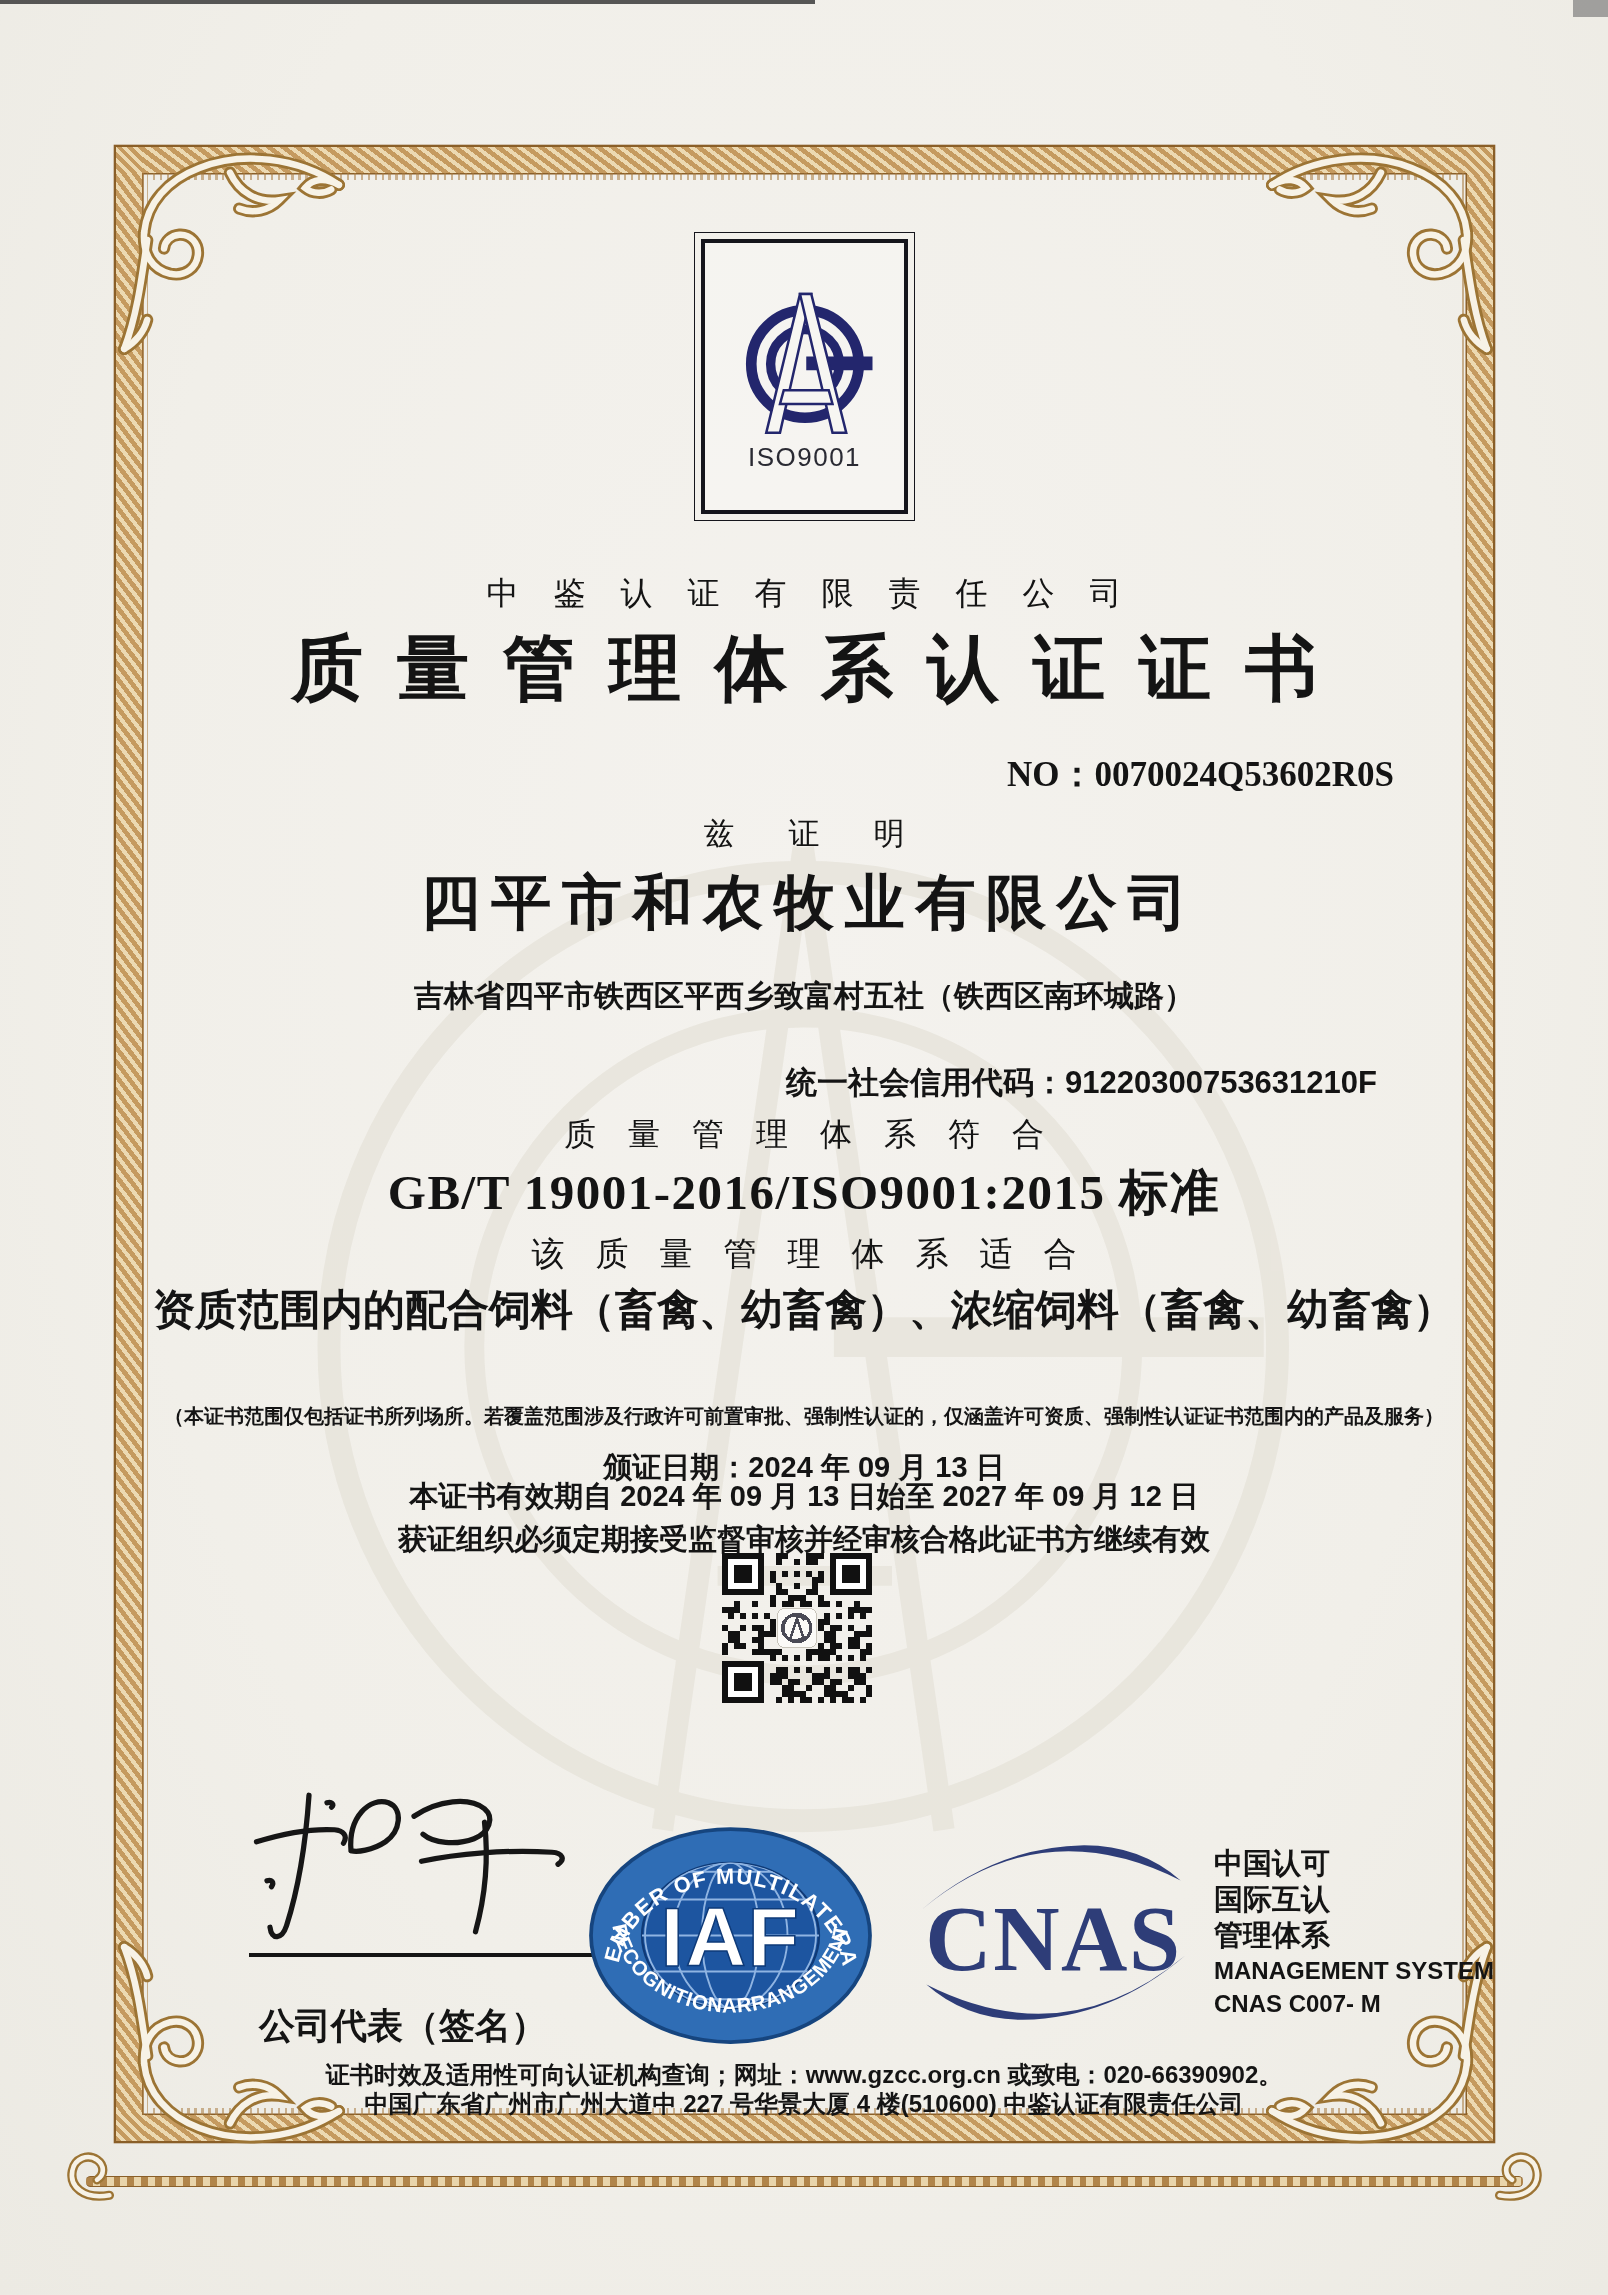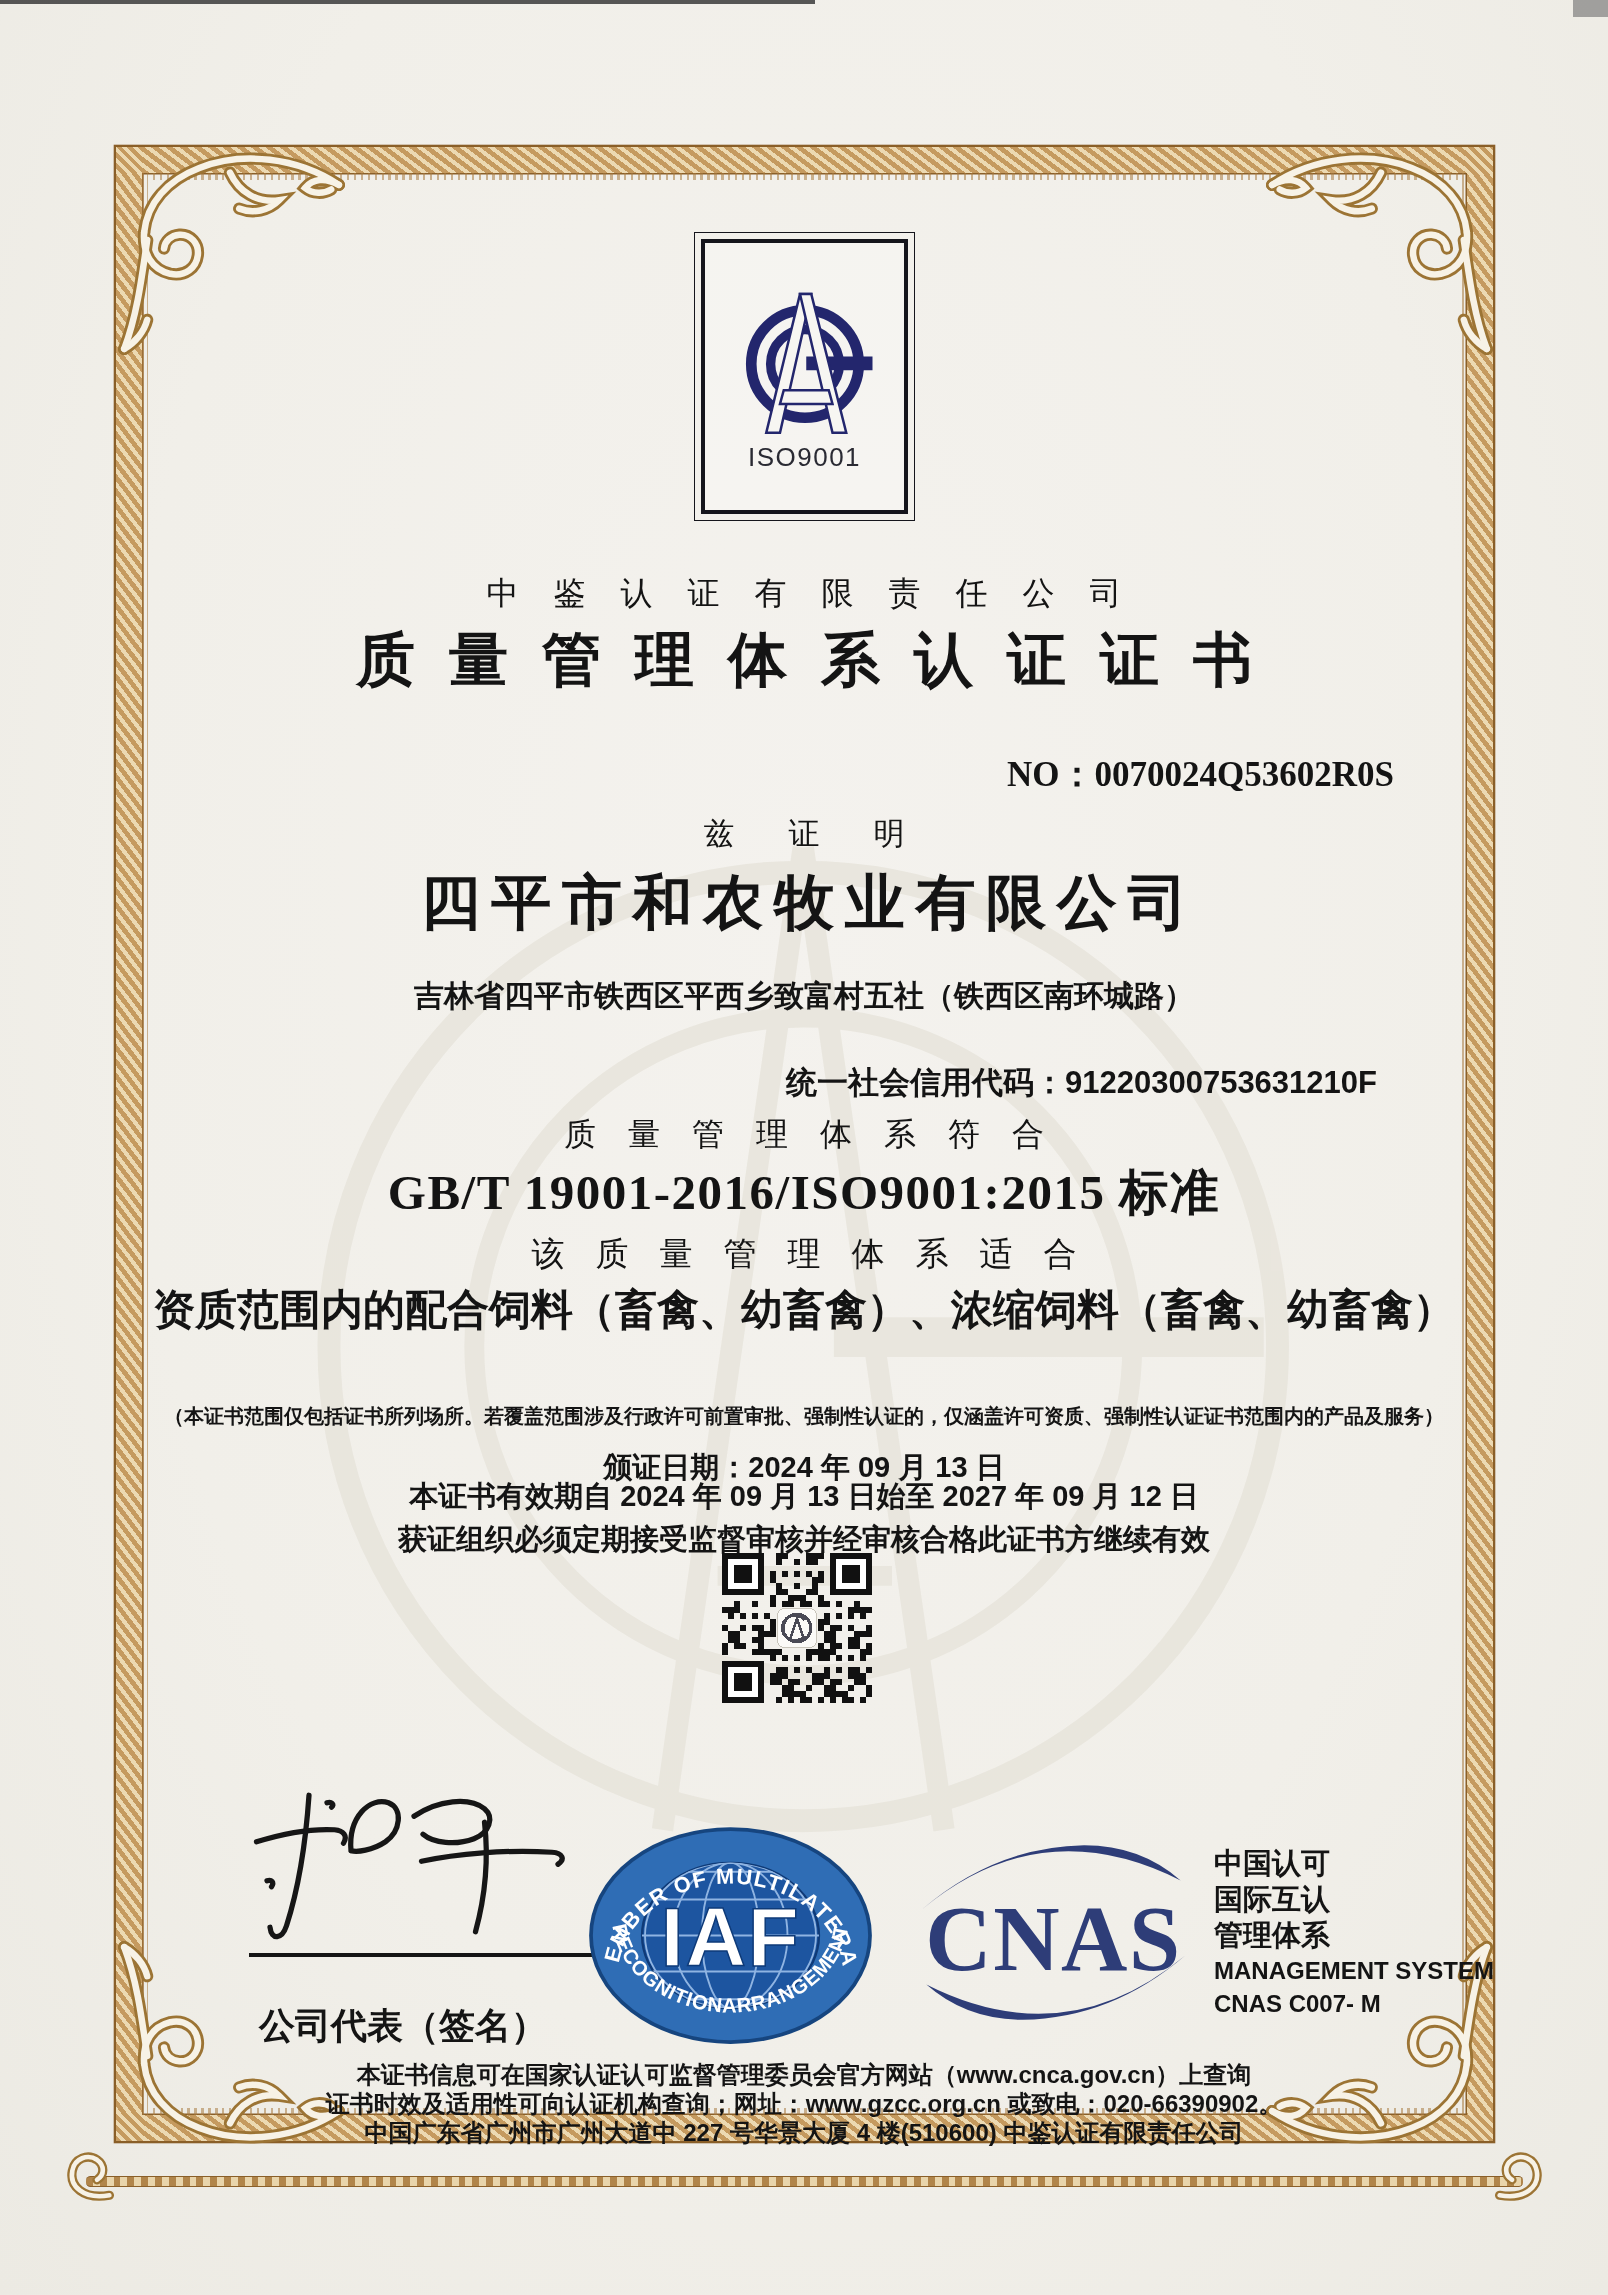--- a/index.html
+++ b/index.html
@@ -54,21 +54,21 @@
   .emblem-box{
     left:701px; top:239px; width:207px; height:275px; box-sizing:border-box;
     border:4.6px solid #15151c; outline:1.5px solid #15151c; outline-offset:6.1px;
     background:rgba(255,255,255,.25);
     display:flex; flex-direction:column; align-items:center; justify-content:center; gap:4.6px;
   }
   .emblem-caption{font-family:"Liberation Sans","DejaVu Sans",sans-serif;font-size:26px;letter-spacing:1.5px;color:#2a2a33;font-weight:500;}
 
   
   .issuer{top:572px;font-size:32px;letter-spacing:35px;text-indent:35px;font-weight:500;}
-  .title{top:621px;font-size:59px;font-weight:900;letter-spacing:34px;text-indent:34px;white-space:nowrap;}
+  .title{top:621px;font-size:72px;font-weight:900;letter-spacing:34px;text-indent:34px;white-space:nowrap;}
   .no-line{top:751px;left:0;width:1394px;text-align:right;font-size:35px;font-weight:bold;font-family:"Liberation Serif","DejaVu Serif",serif;}
   .attest{top:813px;font-size:31px;letter-spacing:54px;text-indent:54px;font-weight:500;}
   .company{top:863px;font-size:60px;font-weight:600;letter-spacing:10.7px;text-indent:10.7px;}
   .address{top:976px;font-size:30px;font-weight:bold;font-family:"Liberation Sans","DejaVu Sans",sans-serif;}
   .credit{top:1062px;left:0;width:1377px;text-align:right;font-size:31px;font-weight:bold;font-family:"Liberation Sans","DejaVu Sans",sans-serif;}
   .conform{top:1113px;font-size:32px;letter-spacing:32px;text-indent:32px;font-weight:500;}
   .standard{top:1160px;font-size:49px;font-weight:bold;letter-spacing:1.5px;}
   .scope-intro{top:1232px;font-size:33px;letter-spacing:31px;text-indent:31px;font-weight:500;}
   .scope1{top:1282px;font-size:42px;font-weight:bold;font-family:"Liberation Sans","DejaVu Sans",sans-serif;white-space:nowrap;}
   .scope2{top:1338px;font-size:42px;font-weight:bold;font-family:"Liberation Sans","DejaVu Sans",sans-serif;}
@@ -435,19 +435,18 @@
 
   <div class="abs cnas-text">
     <div class="zh">中国认可</div>
     <div class="zh">国际互认</div>
     <div class="zh">管理体系</div>
     <div class="en">MANAGEMENT SYSTEM</div>
     <div class="en">CNAS C007- M</div>
   </div>
 
   <div class="abs ctr footer">
-    <div>本证书信息可在国家认证认可监督管理委员会官方网站（www.cnca.gov.cn）上查询</div>
     <div>证书时效及适用性可向认证机构查询；网址：www.gzcc.org.cn 或致电：020-66390902。</div>
     <div>中国广东省广州市广州大道中 227 号华景大厦 4 楼(510600)  中鉴认证有限责任公司</div>
   </div>
 
 </div>
 
 
 </body></html>

